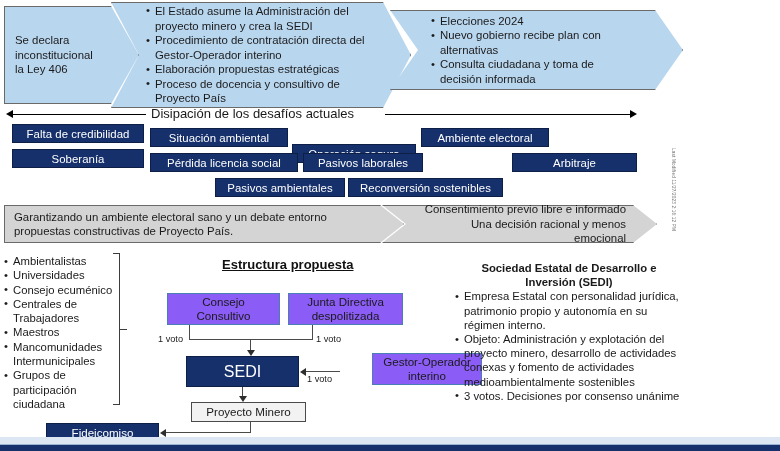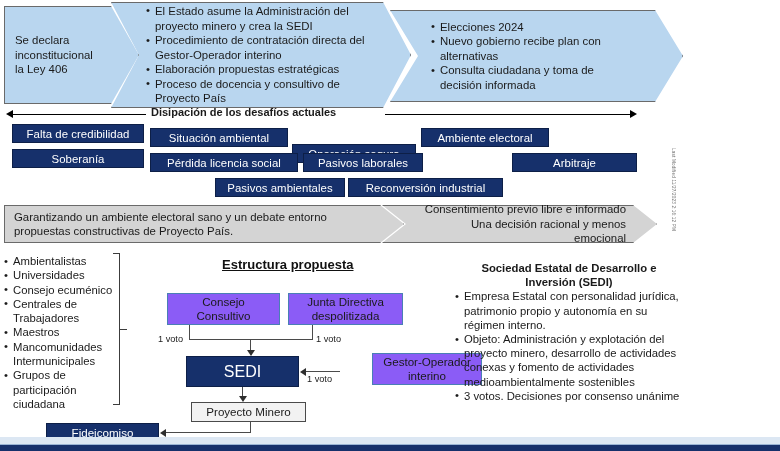--- a/index.html
+++ b/index.html
@@ -28,21 +28,21 @@
   }
   .bul{position:relative;padding-left:9px;}
   .bul:before{content:"•";position:absolute;left:0;top:-0.5px;}
   .plain{padding-left:0;}
 
   
   .measure{position:absolute;height:1px;background:#000;}
   .mcap{position:absolute;width:0;height:0;}
   .mcap.left{border-top:4px solid transparent;border-bottom:4px solid transparent;border-right:7px solid #000;}
   .mcap.right{border-top:4px solid transparent;border-bottom:4px solid transparent;border-left:7px solid #000;}
-  .mlabel{position:absolute;font-size:11px;color:#1a1a1a;white-space:nowrap;font-weight:bold;}
+  .mlabel{position:absolute;font-size:13px;color:#1a1a1a;white-space:nowrap;}
 
   
   .chip{
     position:absolute;
     background:#16306b;
     border:1px solid #0d1f47;
     color:#ffffff;
     font-size:11.4px;
     display:flex;align-items:center;justify-content:center;
     box-sizing:border-box;
@@ -138,21 +138,21 @@
 
   <div class="chev cmid" style="left:111px;top:2px;width:300px;height:106px;">
     <div class="chev-inner" style="padding-left:34px;">
       <div class="bul">El Estado asume la Administración del proyecto minero y crea la SEDI</div>
       <div class="bul">Procedimiento  de contratación directa del Gestor-Operador interino</div>
       <div class="bul">Elaboración propuestas estratégicas</div>
       <div class="bul">Proceso de docencia y consultivo de Proyecto País</div>
     </div>
   </div>
 
-  <div class="chev cmid" style="left:390px;top:10px;width:293px;height:92px;">
+  <div class="chev cmid" style="left:390px;top:10px;width:293px;height:80px;">
     <div class="chev-inner" style="padding-left:40px;padding-right:60px;">
       <div class="bul">Elecciones 2024</div>
       <div class="bul">Nuevo gobierno recibe plan con alternativas</div>
       <div class="bul">Consulta ciudadana y toma de decisión informada</div>
     </div>
   </div>
 
   <div class="mcap left" style="left:6px;top:110px;"></div>
   <div class="measure" style="left:12px;top:113.5px;width:134px;"></div>
   <div class="mlabel" style="left:151px;top:106px;">Disipación de los desafíos actuales</div>
@@ -164,21 +164,21 @@
 
   <div class="chip" style="left:150px;top:128px;width:138px;">Situación ambiental</div>
   <div class="chip" style="left:292px;top:128px;width:124px;margin-top:16px;">Operación segura</div>
   <div class="chip" style="left:421px;top:128px;width:128px;">Ambiente electoral</div>
 
   <div class="chip" style="left:150px;top:153px;width:148px;">Pérdida licencia social</div>
   <div class="chip" style="left:303px;top:153px;width:120px;">Pasivos laborales</div>
   <div class="chip" style="left:512px;top:153px;width:125px;">Arbitraje</div>
 
   <div class="chip" style="left:215px;top:178px;width:130px;">Pasivos ambientales</div>
-  <div class="chip" style="left:348px;top:178px;width:155px;">Reconversión industrial</div>
+  <div class="chip" style="left:348px;top:178px;width:155px;">Reconversión sostenibles</div>
 
   <div class="gband g1" style="left:4px;top:205px;width:400px;height:38px;">
     <div class="gtxt">
       <div>Garantizando un ambiente electoral sano y un debate entorno</div>
       <div>propuestas constructivas de Proyecto País.</div>
     </div>
   </div>
 
   <div class="gband g2" style="left:382px;top:205px;width:275px;height:38px;">
     <div class="gtxt" style="padding-left:34px;">

